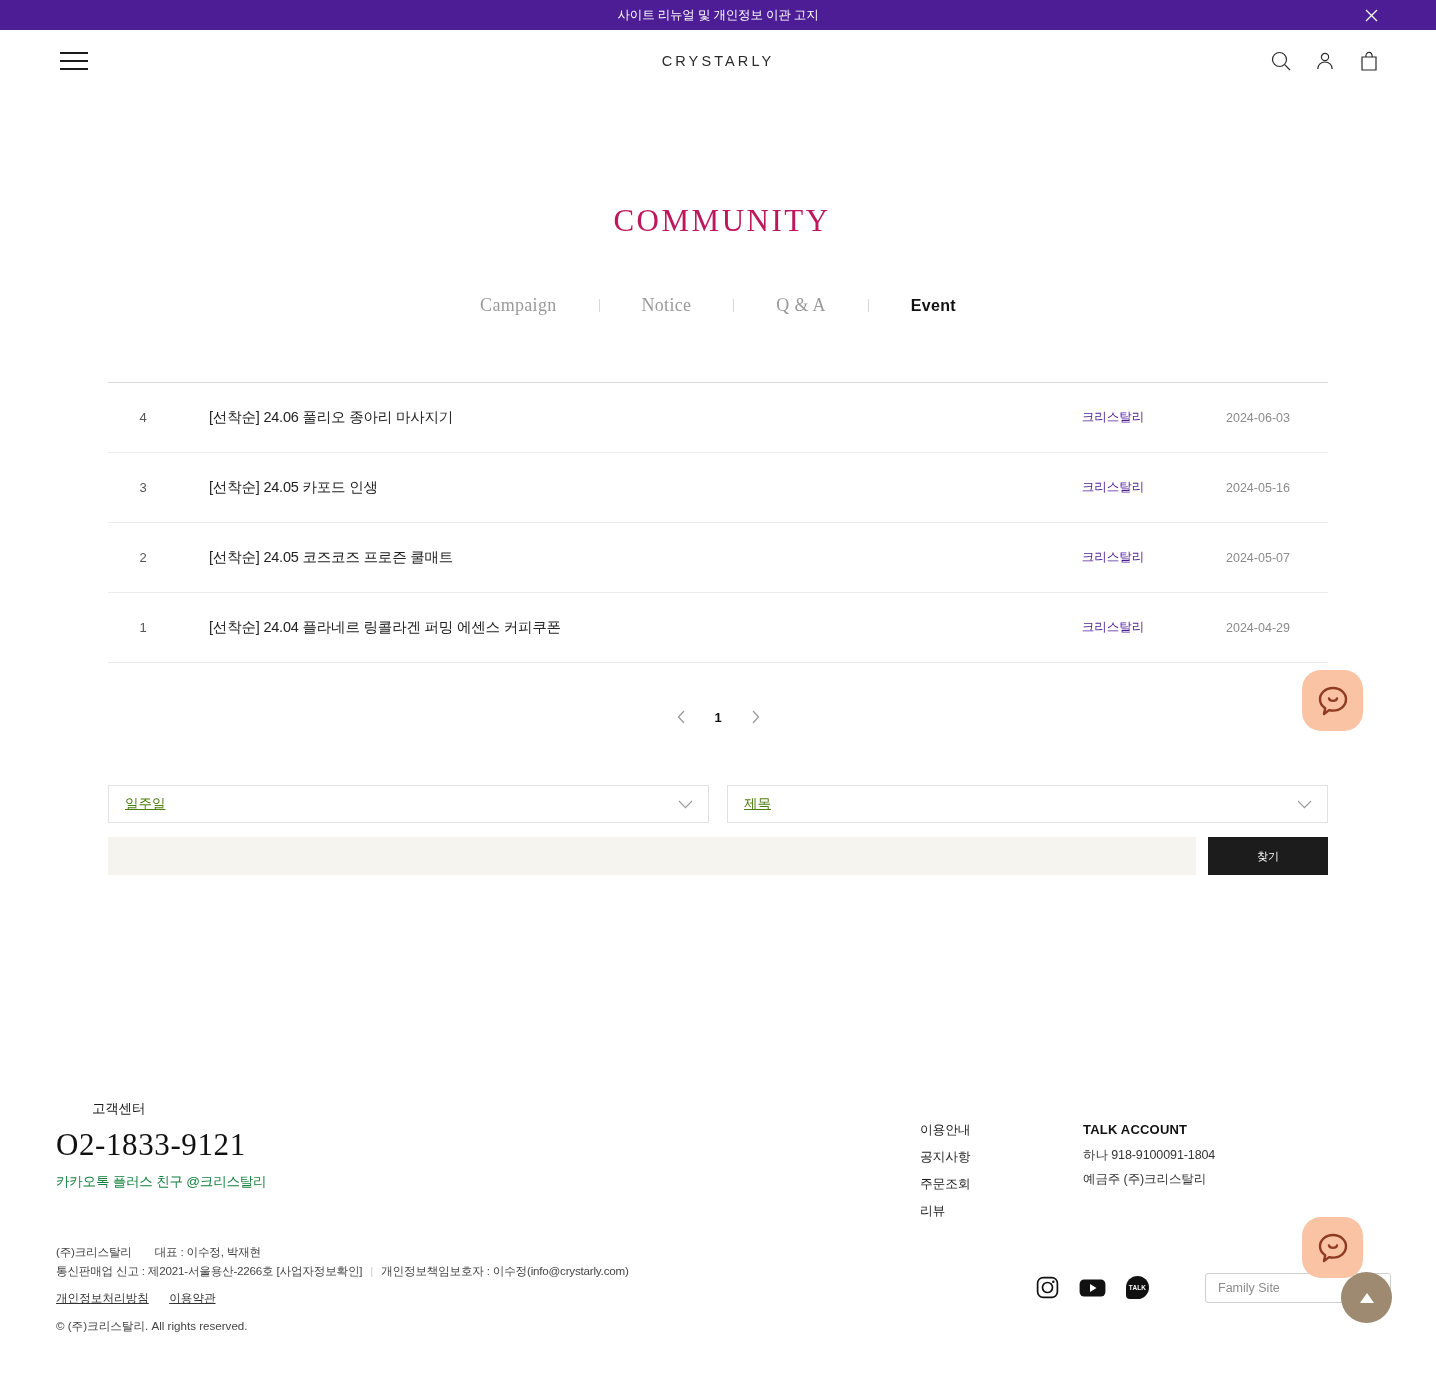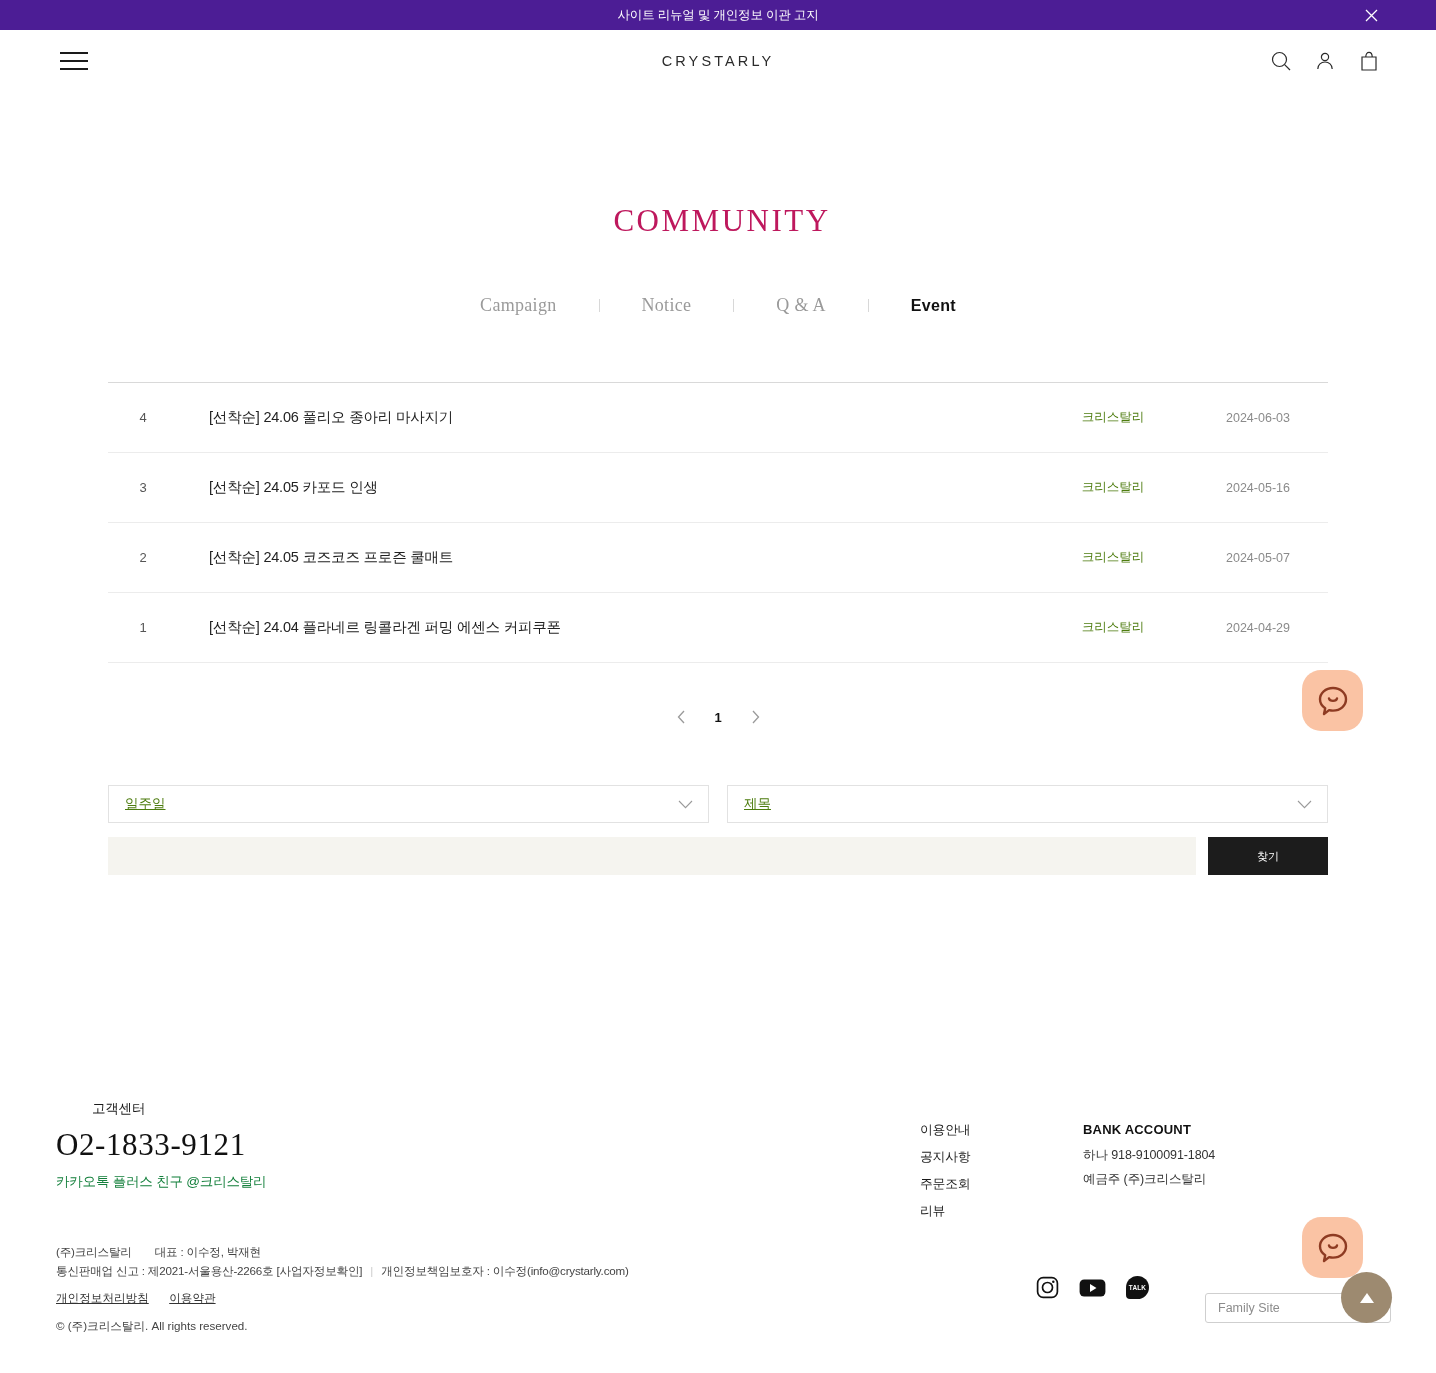--- a/index.html
+++ b/index.html
@@ -133,21 +133,21 @@
     flex: 1;
     font-size: 14.5px;
     color: #222;
     padding-left: 31px;
     letter-spacing: -0.2px;
   }
   .board-row .cell-author {
     width: 150px;
     text-align: center;
     font-size: 12.5px;
-    color: #4d7c0f;
+    color: #4c1d95;
   }
   .board-row .cell-date {
     width: 140px;
     text-align: center;
     font-size: 12.5px;
     color: #8b8b8b;
   }
 
   
   .pagination {
@@ -321,21 +321,20 @@
     left: 1205px;
     top: 173px;
     width: 186px;
     height: 30px;
     border: 1px solid #cfcfcf;
     border-radius: 3px;
     display: flex;
     align-items: center;
     padding: 0 12px;
     cursor: pointer;
-    margin-top: 20px;
   }
   .family-site span { font-size: 12.5px; color: #8c8c8c; }
 
   
   .chat-fab {
     position: absolute;
     width: 61px; height: 61px;
     border-radius: 19px;
     background: #fac3a4;
     display: flex; align-items: center; justify-content: center;
@@ -479,21 +478,21 @@
   </div>
 
   <div class="footer-cols">
     <div class="f-links">
       <div class="f-link">이용안내</div>
       <div class="f-link">공지사항</div>
       <div class="f-link">주문조회</div>
       <div class="f-link">리뷰</div>
     </div>
     <div class="f-bank">
-      <div class="f-bank-title">BANK ACCOUNT</div>
+      <div class="f-bank-title">TALK ACCOUNT</div>
       <div class="f-bank-line">하나 918-9100091-1804</div>
       <div class="f-bank-line">예금주 (주)크리스탈리</div>
     </div>
   </div>
 
   <div class="footer-legal">
     <div class="leg-line">
       <span>(주)크리스탈리</span>
       <span style="padding:0 10px"></span>
       <span>대표 : 이수정, 박재현</span>

